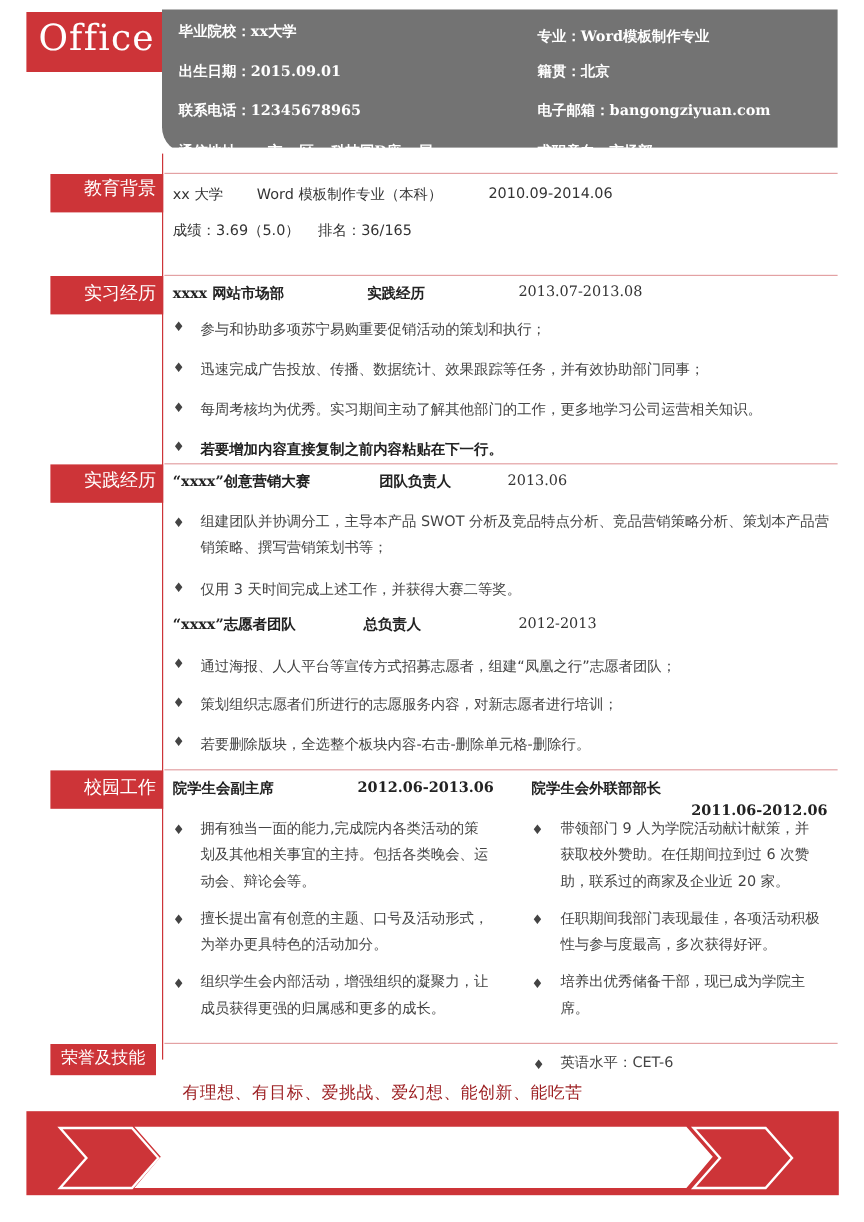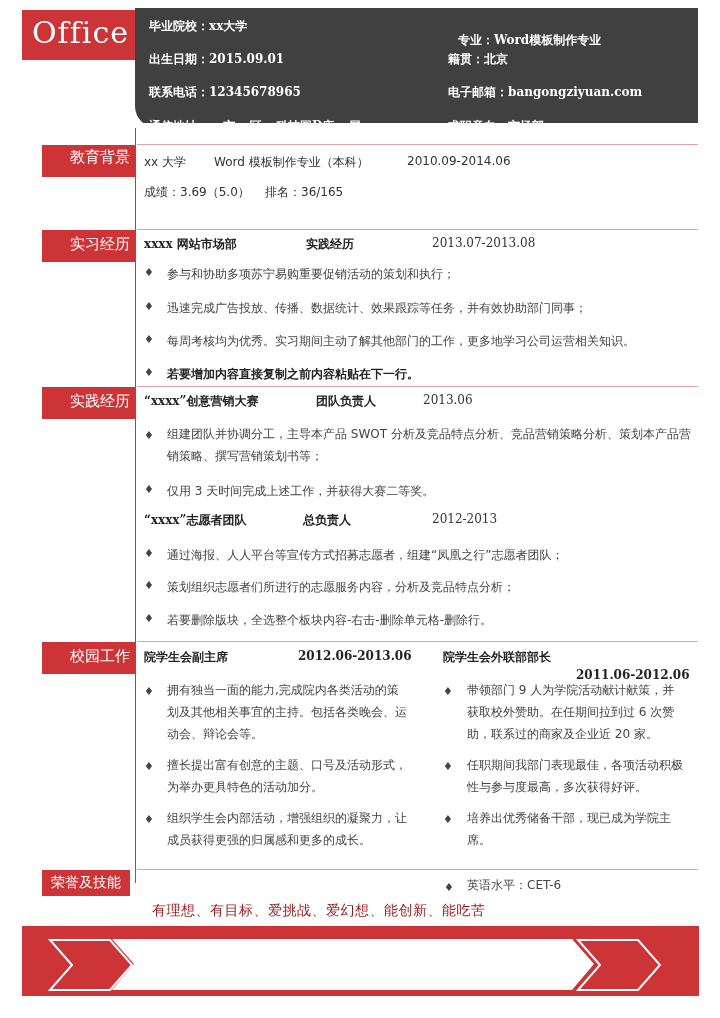--- a/index.html
+++ b/index.html
@@ -8,21 +8,21 @@
 
     
     .logo-box {
       position: absolute; left: 22px; top: 10px; width: 115px; height: 50px;
       background: #cd3438; color: #fff;
       font-family: "DejaVu Serif", serif; font-size: 30px; letter-spacing: 1px;
       padding-left: 10px; line-height: 46px;
     }
     .header-box {
       position: absolute; left: 135px; top: 8px; width: 563px; height: 120px;
-      background: #404040; border-bottom-left-radius: 22px; overflow: hidden;
+      background: #737373; border-bottom-left-radius: 22px; overflow: hidden;
     }
     .header-box .info {
       position: absolute; color: #fff; font-size: 12px; font-weight: bold;
       white-space: nowrap; font-family: "DejaVu Serif", serif;
     }
     .header-cover {
       position: absolute; left: 137px; top: 123px; width: 562px; height: 22px; background: #fff;
     }
 
     
@@ -61,21 +61,21 @@
   </style>
 </head>
 <body>
 
 <div class="logo-box">Office</div>
 <div class="header-box">
   <div class="info" style="left:14px; top:10px;">毕业院校：xx大学</div>
   <div class="info" style="left:14px; top:43px;">出生日期：2015.09.01</div>
   <div class="info" style="left:14px; top:76px;">联系电话：12345678965</div>
   <div class="info" style="left:14px; top:110px;">通信地址：xx市xx区xx科技园D座xx层</div>
-  <div class="info" style="left:313px; top:24px;margin-left:10px;">专业：Word模板制作专业</div>
+  <div class="info" style="left:313px; top:14px;">专业：Word模板制作专业</div>
   <div class="info" style="left:313px; top:43px;">籍贯：北京</div>
   <div class="info" style="left:313px; top:76px;">电子邮箱：bangongziyuan.com</div>
   <div class="info" style="left:313px; top:110px;">求职意向：市场部</div>
 </div>
 <div class="header-cover"></div>
 
 <div class="vline"></div>
 
 <div class="hdiv" style="top:144px;"></div>
 <div class="sec-label" style="top:145px;font-family:Liberation Mono, monospace;">教育背景</div>
@@ -111,21 +111,21 @@
 <div class="bullet" style="left:144px; top:483px;">♦</div>
 <div class="bullet-text" style="left:167px; top:480px;">仅用 3 天时间完成上述工作，并获得大赛二等奖。</div>
 
 <div class="txt bold" style="left:144px; top:512px;">“xxxx”志愿者团队</div>
 <div class="txt bold" style="left:303px; top:512px;">总负责人</div>
 <div class="txt" style="left:432px; top:512px;">2012-2013</div>
 
 <div class="bullet" style="left:144px; top:547px;">♦</div>
 <div class="bullet-text" style="left:167px; top:544px;">通过海报、人人平台等宣传方式招募志愿者，组建“凤凰之行”志愿者团队；</div>
 <div class="bullet" style="left:144px; top:579px;">♦</div>
-<div class="bullet-text" style="left:167px; top:576px;">策划组织志愿者们所进行的志愿服务内容，分析及竞品特点分析；</div>
+<div class="bullet-text" style="left:167px; top:576px;">策划组织志愿者们所进行的志愿服务内容，对新志愿者进行培训；</div>
 <div class="bullet" style="left:144px; top:612px;">♦</div>
 <div class="bullet-text" style="left:167px; top:609px;">若要删除版块，全选整个板块内容-右击-删除单元格-删除行。</div>
 
 <div class="hdiv" style="top:641px;"></div>
 <div class="sec-label" style="top:642px;">校园工作</div>
 <div class="txt bold" style="left:144px; top:649px;">院学生会副主席</div>
 <div class="txt bold" style="left:298px; top:649px;">2012.06-2013.06</div>
 <div class="txt bold" style="left:443px; top:649px;">院学生会外联部部长</div>
 <div class="txt bold" style="left:576px; top:668px;">2011.06-2012.06</div>
 

